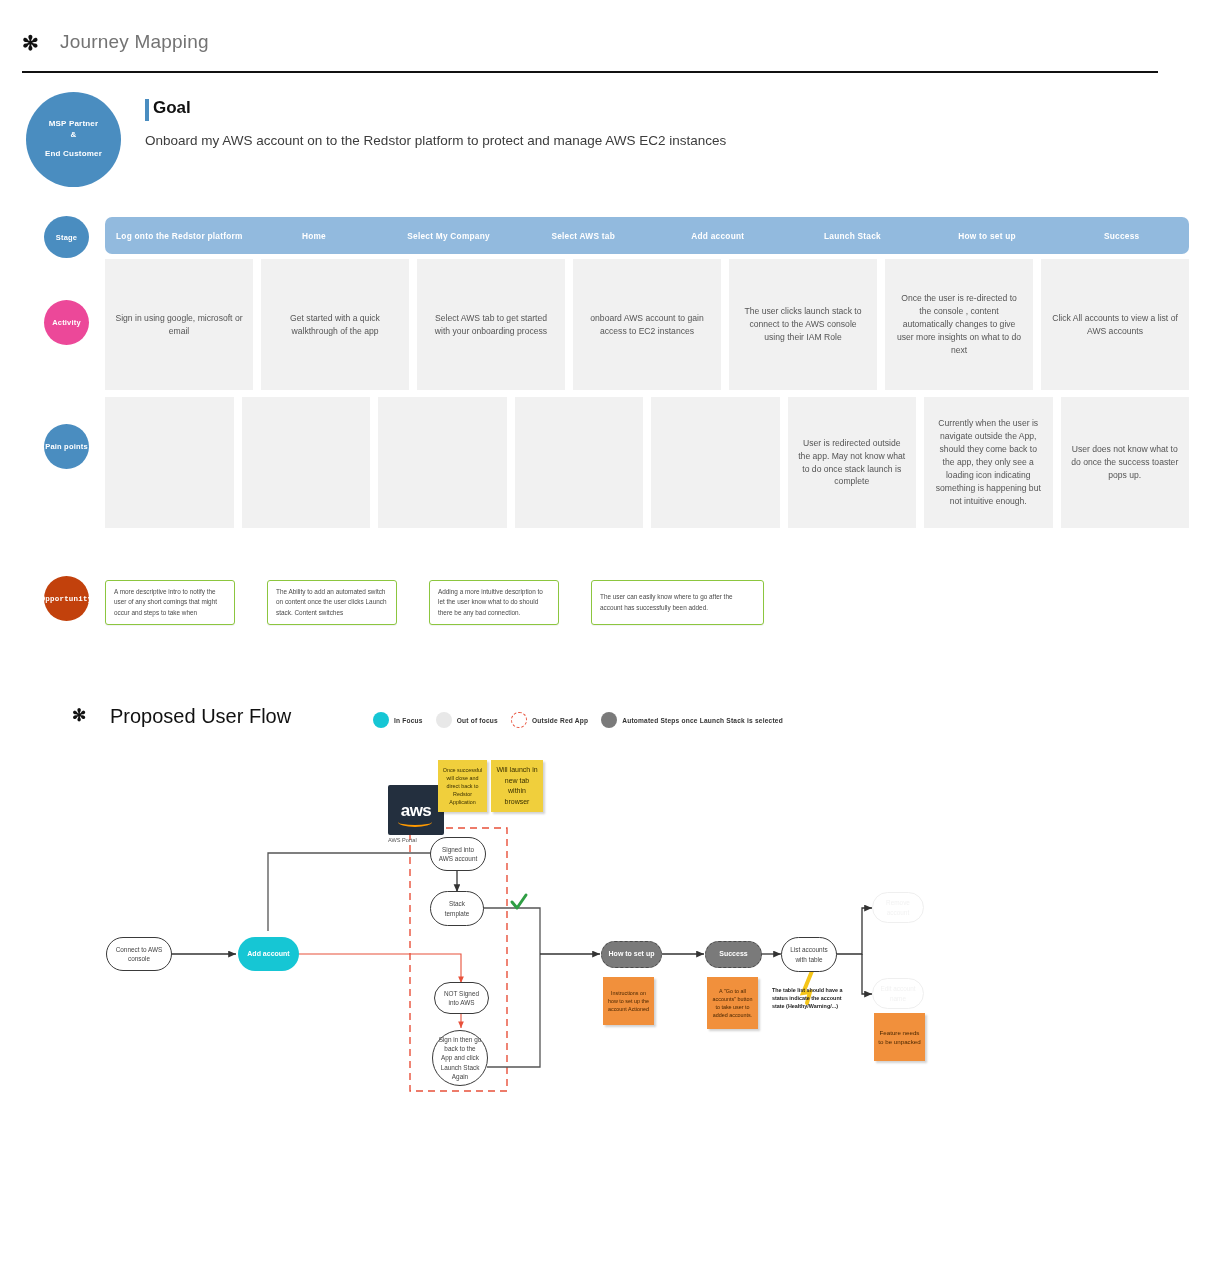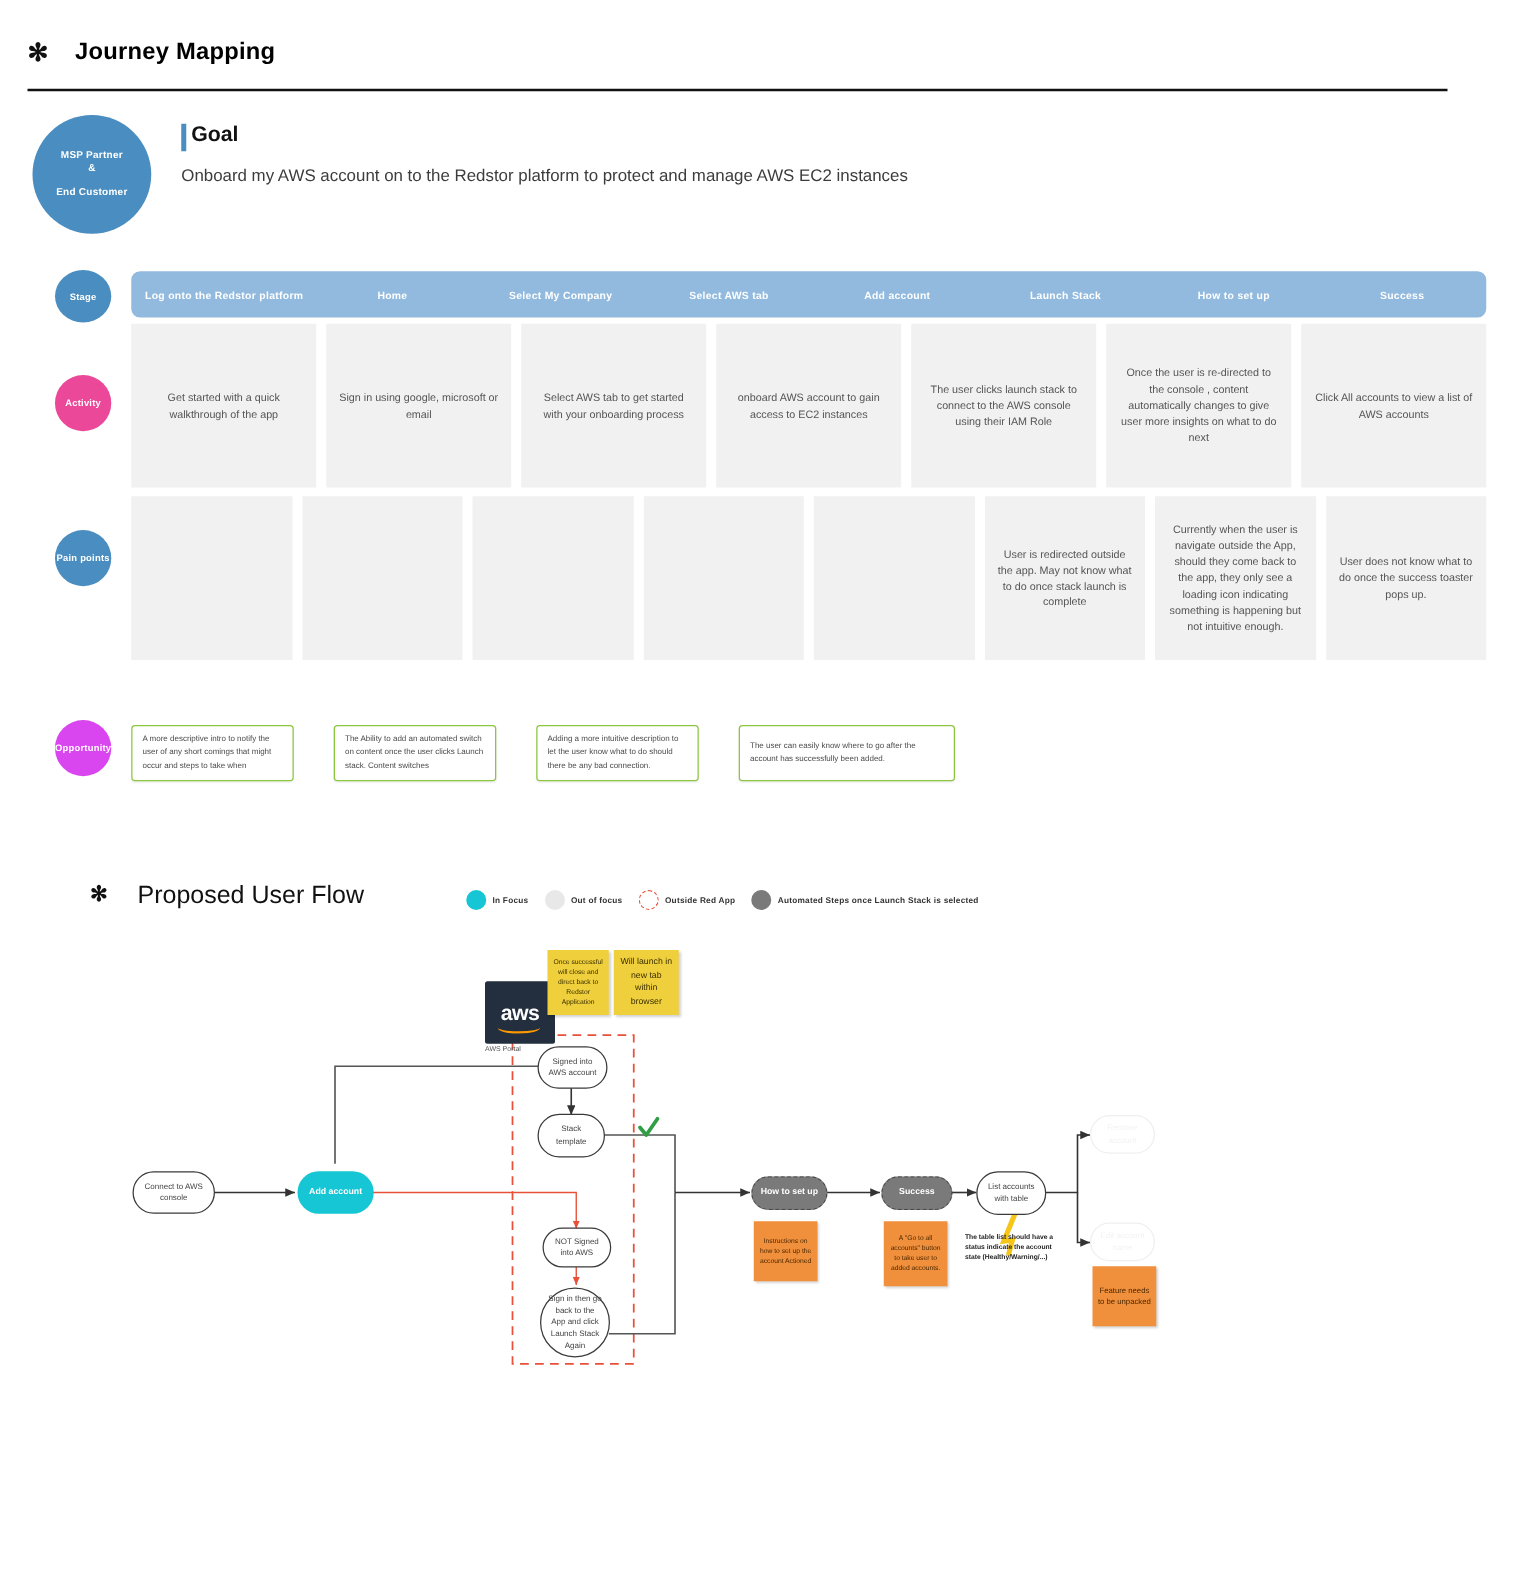--- a/index.html
+++ b/index.html
@@ -9,21 +9,21 @@
     font-family:"Liberation Sans", sans-serif; color:#3f3f3f;
     position:relative; overflow:hidden;
   }
 
   
   .jm-header { position:absolute; left:0; top:0; width:1229px; height:75px; }
   .logo-mark { position:absolute; font-size:20px; line-height:1; color:#111; font-weight:700; }
   .jm-logo { left:22px; top:33px; }
   .jm-title {
     position:absolute; left:60px; top:31px;
-    font-size:19px; font-weight:700; letter-spacing:.2px; color:#000000;
+    font-size:19px; font-weight:400; letter-spacing:.2px; color:#737373;
   }
   .jm-rule { position:absolute; left:22px; top:71px; width:1136px; height:2px; background:#111; }
 
   
   .persona-circle {
     position:absolute; left:26px; top:92px; width:95px; height:95px;
     border-radius:50%; background:#4a8dc0; color:#fff;
     display:flex; flex-direction:column; align-items:center; justify-content:center;
     font-size:8px; font-weight:700; text-align:center; line-height:1.35; letter-spacing:.2px;
   }
@@ -37,21 +37,21 @@
 
   
   .row-badge {
     position:absolute; border-radius:50%; color:#fff;
     display:flex; align-items:center; justify-content:center;
     font-size:7.5px; font-weight:700; text-align:center; letter-spacing:.2px;
   }
   .badge-stage  { left:44px; top:216px; width:45px; height:42px; background:#4a8dc0; }
   .badge-activity{ left:44px; top:300px; width:45px; height:45px; background:#ec4899; }
   .badge-pain   { left:44px; top:424px; width:45px; height:45px; background:#4a8dc0; }
-  .badge-opp    { left:44px; top:576px; width:45px; height:45px; background:#d946ef; }
+  .badge-opp    { left:44px; top:576px; width:45px; height:45px; background:#c2410c;font-family:Liberation Mono, monospace; }
 
   .stage-bar {
     position:absolute; left:105px; top:217px; width:1084px; height:37px;
     background:#92bade; border-radius:7px;
     display:flex;
   }
   .stage-cell {
     flex:1 1 0; display:flex; align-items:center; justify-content:center;
     color:#ffffff; font-size:8.3px; font-weight:700; letter-spacing:.25px; text-align:left;
     padding:0 4px;
@@ -161,24 +161,24 @@
   <div class="stage-cell">Select My Company</div>
   <div class="stage-cell">Select AWS tab</div>
   <div class="stage-cell">Add account</div>
   <div class="stage-cell">Launch Stack</div>
   <div class="stage-cell">How to set up</div>
   <div class="stage-cell">Success</div>
 </div>
 
 <div class="grid-row row-activity">
   <div class="cell">
+      <p>Sign in using google, microsoft or email</p>
+    </div>
+  <div class="cell">
       <p>Get started with a quick walkthrough of the app</p>
-    </div>
-  <div class="cell">
-      <p>Sign in using google, microsoft or email</p>
     </div>
   <div class="cell">
       <p>Select AWS tab to get started with your onboarding process</p>
     </div>
   <div class="cell">
       <p>onboard AWS account to gain access to EC2 instances</p>
     </div>
   <div class="cell">
       <p>The user clicks launch stack to connect to the AWS console using their IAM Role</p>
     </div>

